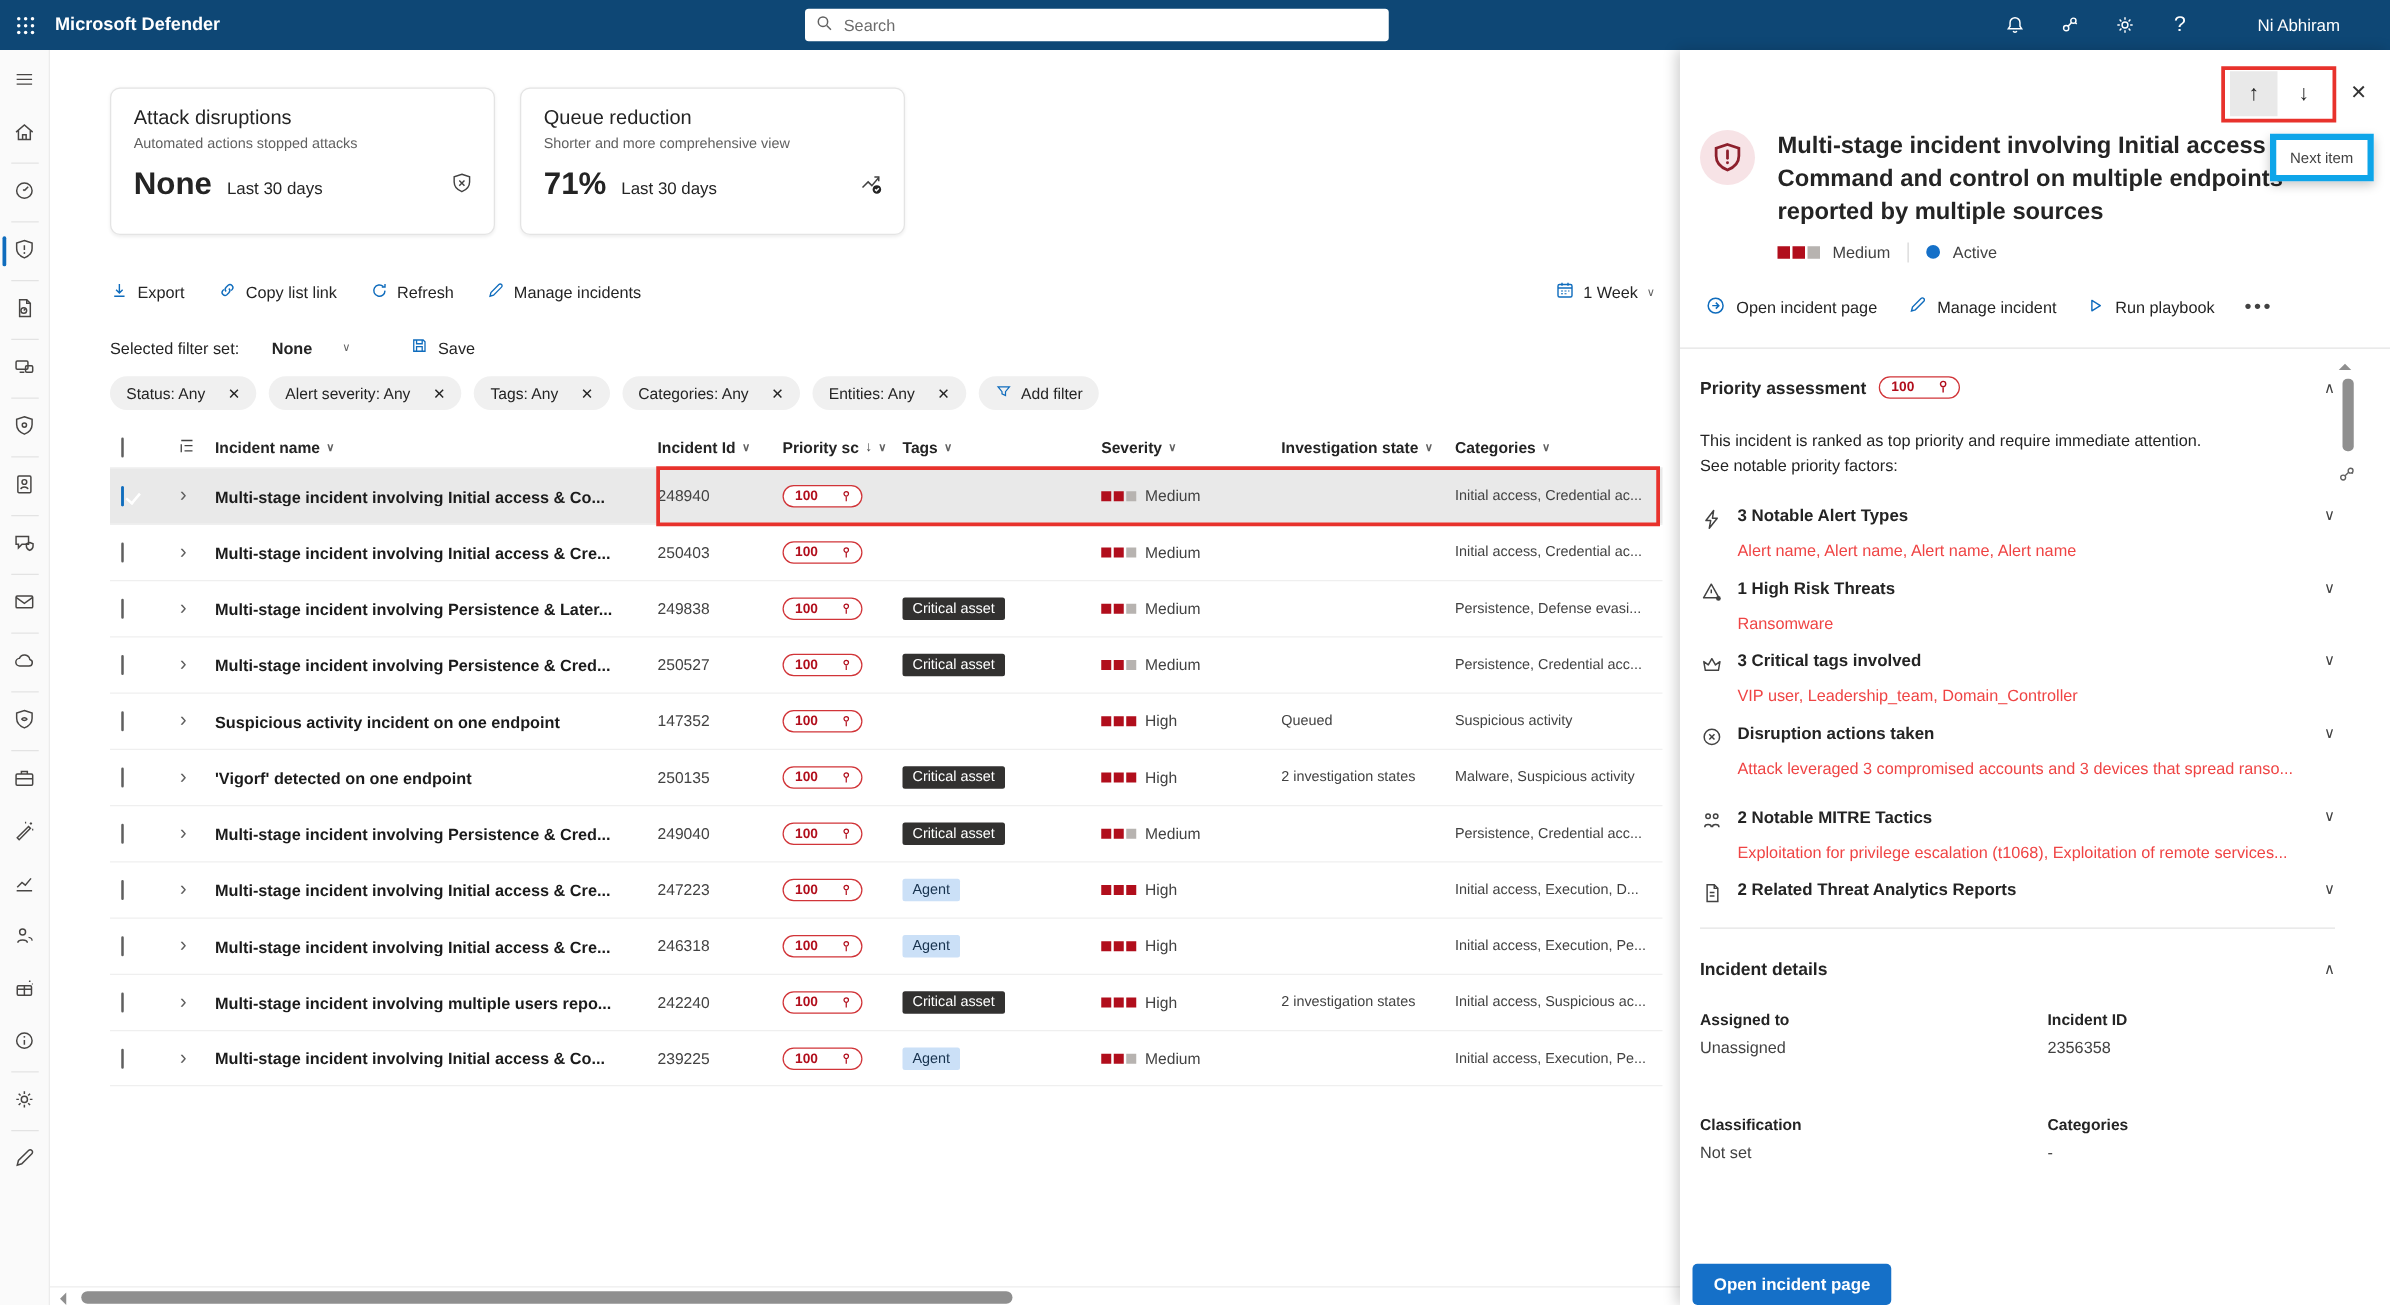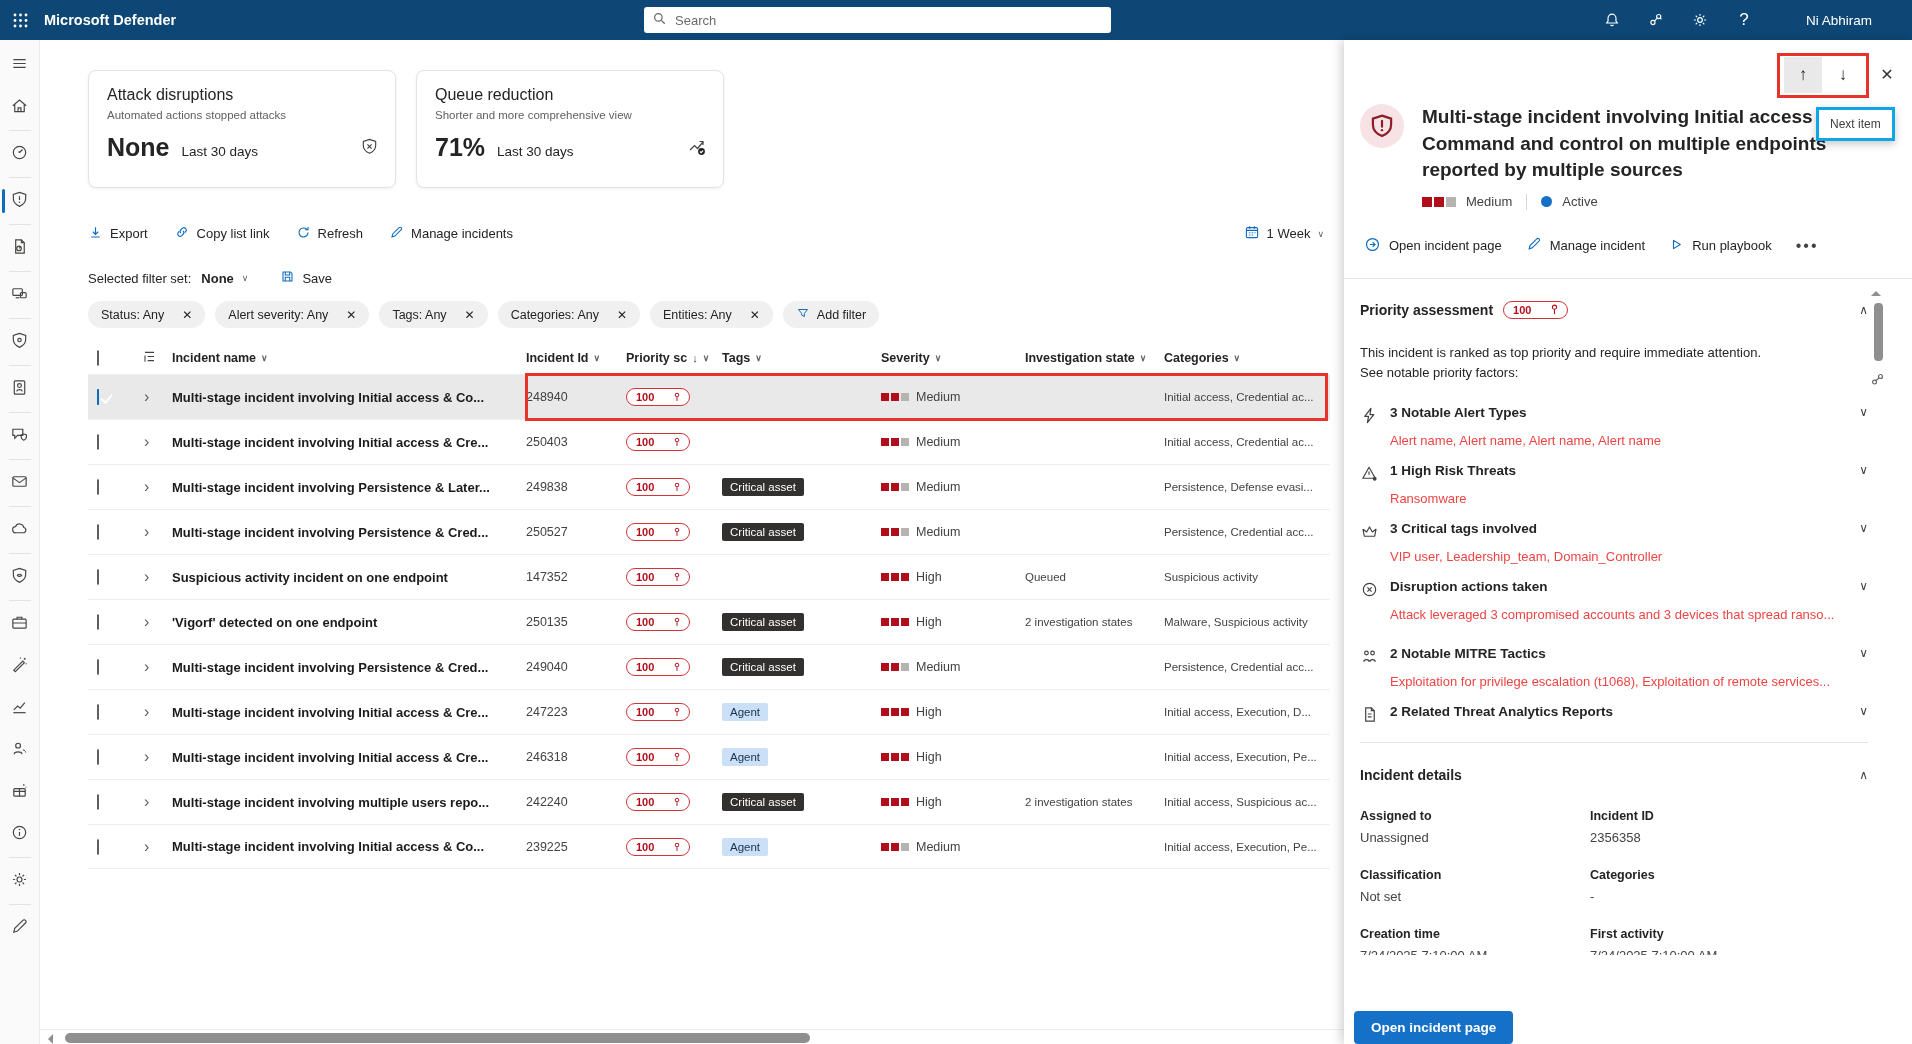--- a/index.html
+++ b/index.html
@@ -40,21 +40,21 @@
   .card-val { font-size:25px; font-weight:700; }
   .card-period { font-size:13.5px; color:#242424; }
   .card-icon { position:absolute; right:16px; top:66px; }
 
   .toolbar { display:flex; align-items:center; gap:26px; margin-top:36px; }
   .tool-btn { display:flex; align-items:center; gap:7px; cursor:pointer; font-size:13px; color:#242424; }
   .toolbar .spacer { flex:1; }
   .range-btn { display:flex; align-items:center; gap:7px; cursor:pointer; font-size:13px; margin-right:6px; }
   .chev { font-size:9px; color:#616161; }
 
-  .filterset { display:flex; align-items:center; gap:8px; margin-top:26px; font-size:13px; }
+  .filterset { display:flex; align-items:center; gap:24px; margin-top:26px; font-size:13px; }
   .filterset .fs-val { font-weight:700; margin-left:2px; }
   .filterset .save { display:flex; align-items:center; gap:7px; margin-left:24px; cursor:pointer; }
 
   .chips { display:flex; align-items:center; gap:10px; margin-top:14px; }
   .chip { background:#f0f0f0; border-radius:14px; height:27px; display:flex; align-items:center; padding:0 13px; font-size:12.5px; cursor:pointer; }
   .chip .x { margin-left:18px; font-size:12px; color:#242424; cursor:pointer; }
   .chip.add { gap:7px; }
 
   
   .tbl { margin-top:14px; position:relative; }
@@ -86,21 +86,21 @@
   .hthumb { position:absolute; left:25px; top:3px; width:745px; height:10px; border-radius:5px; background:#8f8f8f; cursor:pointer; }
   .harrow { position:absolute; left:8px; top:4px; width:0; height:0; border:5px solid transparent; border-right-color:#8f8f8f; border-left:none; cursor:pointer; }
 
   
   .panel { width:568px; background:#fff; box-shadow:-3px 0 10px rgba(0,0,0,.18); position:relative; z-index:10; }
   .pnav-btn { position:absolute; top:17px; width:38px; height:36px; border:none; background:#fff; font-size:17px; color:#242424; cursor:pointer; }
   .pnav-btn.up { right:90px; background:#e9e9e9; }
   .pnav-btn.down { right:50px; }
   .pclose { position:absolute; top:21px; right:12px; width:26px; height:26px; border:none; background:transparent; font-size:16px; color:#333; cursor:pointer; }
   .arrow-annotation { position:absolute; left:433px; top:13px; width:92px; height:45px; border:3px solid #e8322c; pointer-events:none; z-index:40; }
-  .tooltip { position:absolute; left:472px; top:67px; background:#fff; border:3px solid #0ea5e9; box-shadow:0 3px 8px rgba(0,0,0,.22); padding:7px 11px; font-size:12px; color:#424242; z-index:45; white-space:nowrap; }
+  .tooltip { position:absolute; left:472px; top:67px; background:#fff; border:5px solid #0ea5e9; box-shadow:0 3px 8px rgba(0,0,0,.22); padding:7px 11px; font-size:12px; color:#424242; z-index:45; white-space:nowrap; }
 
   .phead { display:flex; padding:64px 40px 0 16px; gap:18px; }
   .pavatar { width:44px; height:44px; border-radius:50%; background:#f7e3e6; flex:none; display:flex; align-items:center; justify-content:center; }
   .ptitle { font-size:19px; font-weight:700; line-height:1.4; color:#242424; max-width:445px; }
   .pstatus { display:flex; align-items:center; gap:10px; margin-top:10px; font-size:13px; color:#424242; font-weight:400; }
   .pstatus .vbar { width:1px; height:16px; background:#d6d6d6; margin:0 4px; }
   .dot-active { width:11px; height:11px; border-radius:50%; background:#1570c8; }
   .sq-lg { width:10px; height:10px; }
 
   .pactions { display:flex; align-items:center; gap:24px; padding:26px 16px 0 20px; }
@@ -118,21 +118,21 @@
 
   .factors { margin-top:22px; }
   .factor { display:flex; flex-wrap:wrap; align-items:flex-start; margin-bottom:15px; cursor:pointer; }
   .f-icon { width:30px; padding-top:1px; }
   .f-title { font-size:13.5px; font-weight:700; color:#242424; }
   .f-chev { margin-left:auto; color:#424242; font-size:12px; }
   .f-sub { flex-basis:100%; padding:5px 30px 0 30px; font-size:13px; color:#ef4444; white-space:nowrap; overflow:hidden; text-overflow:ellipsis; }
   .factor.spaced { margin-bottom:24px; }
 
   .details-head { display:flex; align-items:center; margin-top:24px; }
-  .dgrid { display:grid; grid-template-columns:230px 230px; row-gap:23px; margin-top:26px; }
+  .dgrid { display:grid; grid-template-columns:230px 230px; row-gap:23px; margin-top:26px;gap:48px; }
   .dlabel { font-size:12.5px; font-weight:700; color:#242424; }
   .dvalue { font-size:13px; color:#424242; margin-top:7px; }
 
   .open-btn { position:absolute; left:10px; bottom:0; height:33px; padding:0 17px; background:#1570c8; color:#fff; font-weight:700; font-size:13.5px; border:none; border-radius:4px; cursor:pointer; font-family:"Liberation Sans",sans-serif; }
 
   
   .vscroll-arrow { position:absolute; right:31px; top:12px; width:0; height:0; border:5px solid transparent; border-bottom-color:#8f8f8f; border-top:none; }
   .vscroll-thumb { position:absolute; right:29px; top:24px; width:9px; height:58px; background:#8f8f8f; border-radius:4px; cursor:pointer; }
   .share-float { position:absolute; right:26px; top:92px; cursor:pointer; }
 </style>

